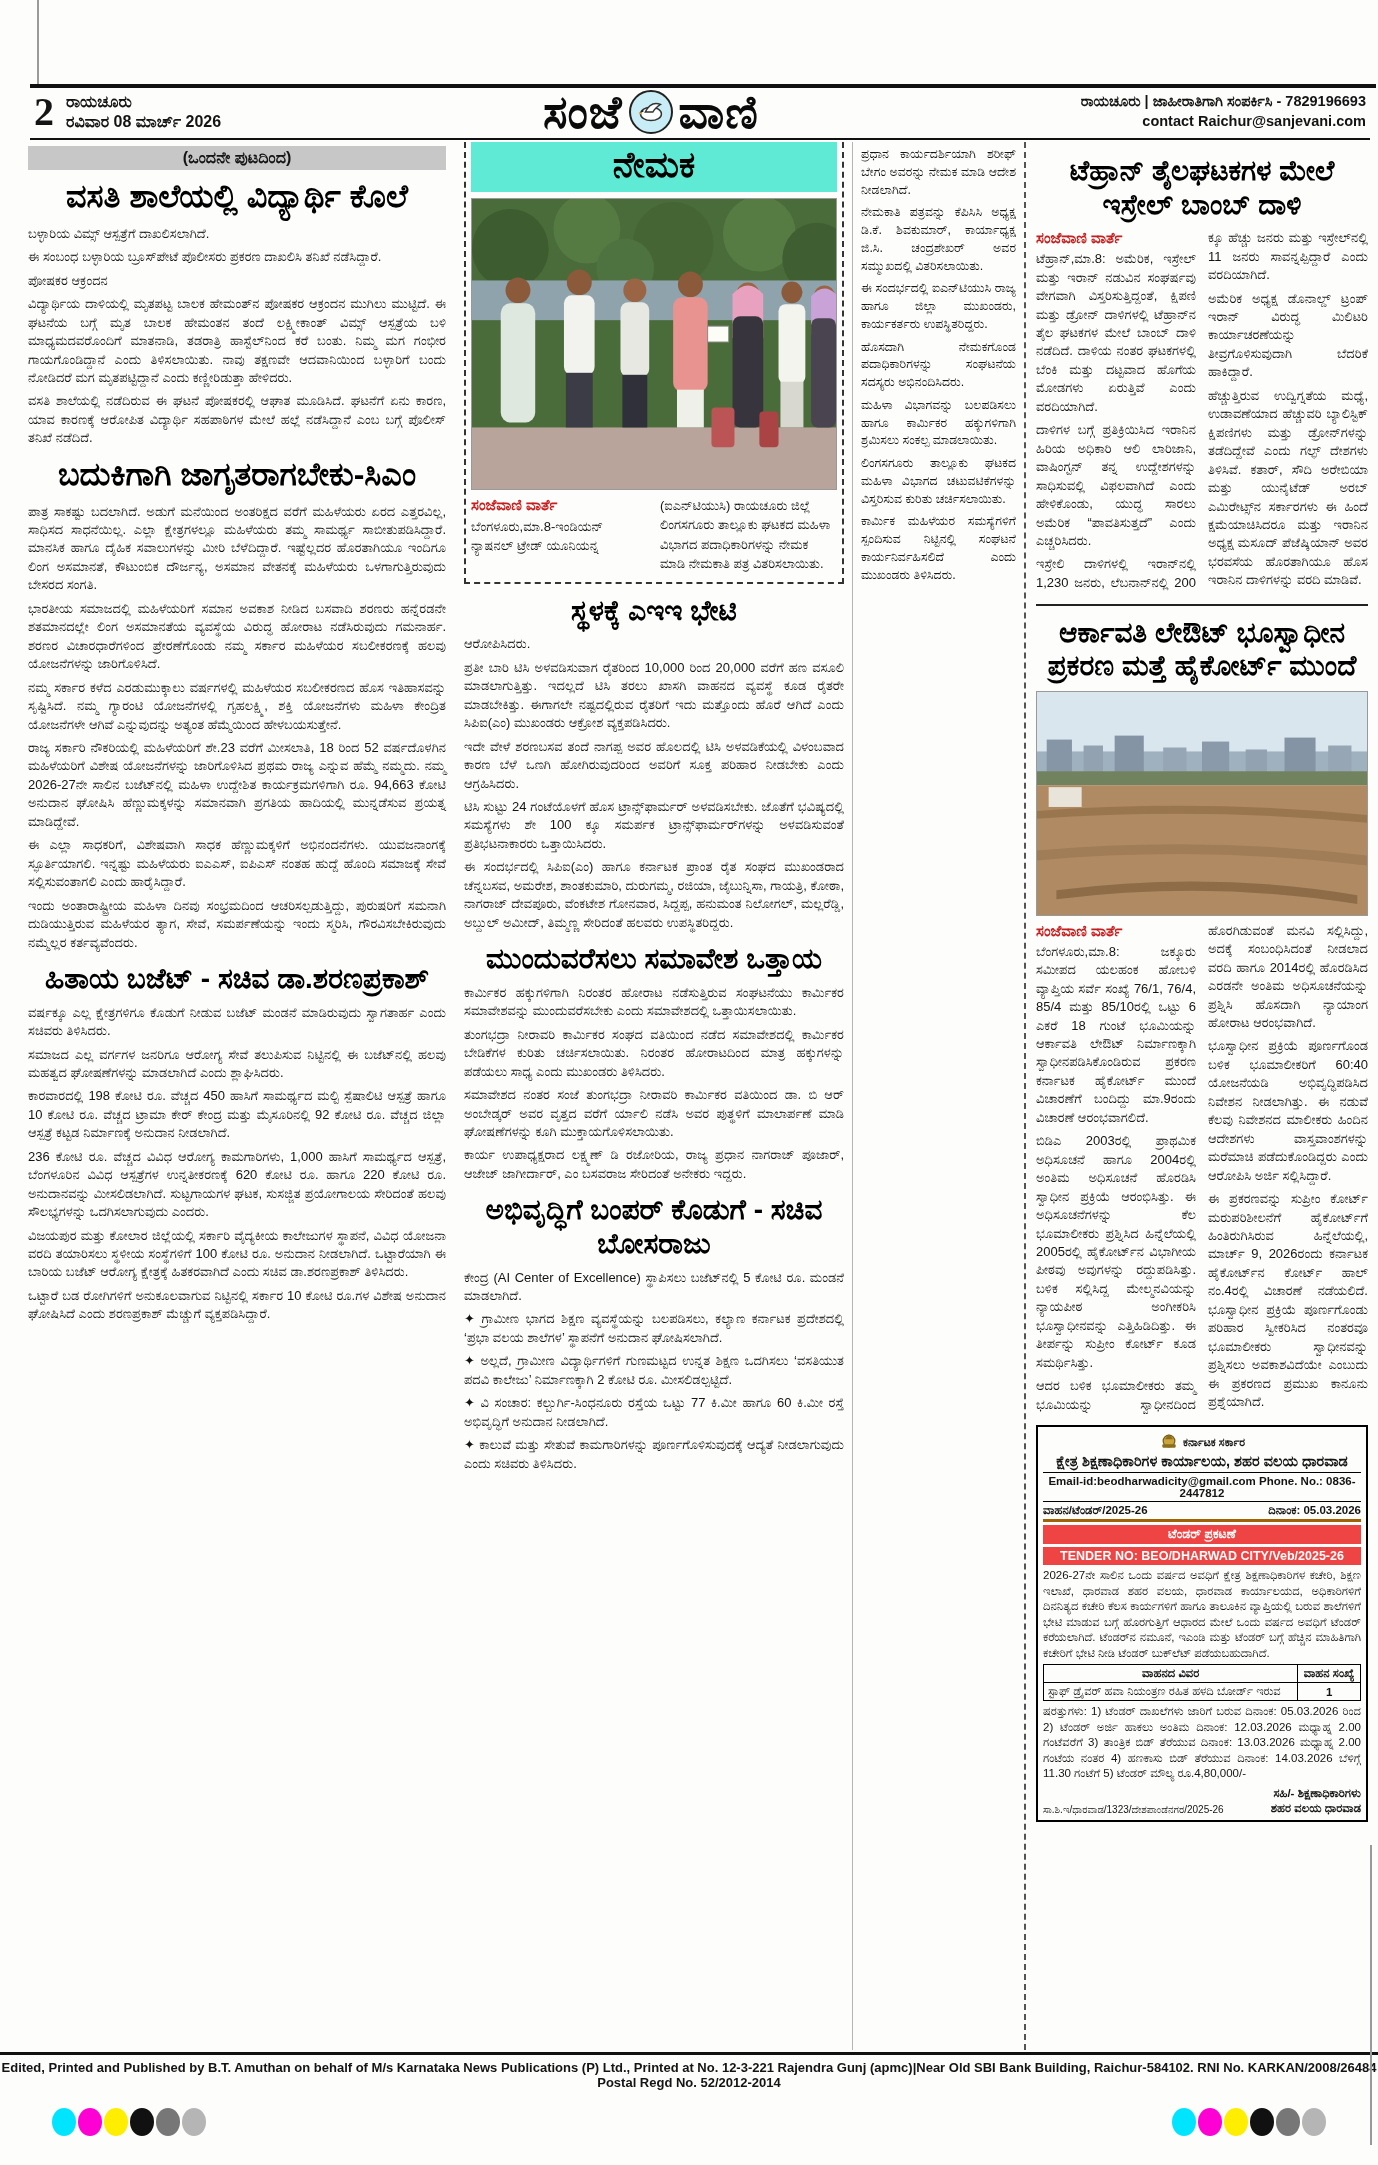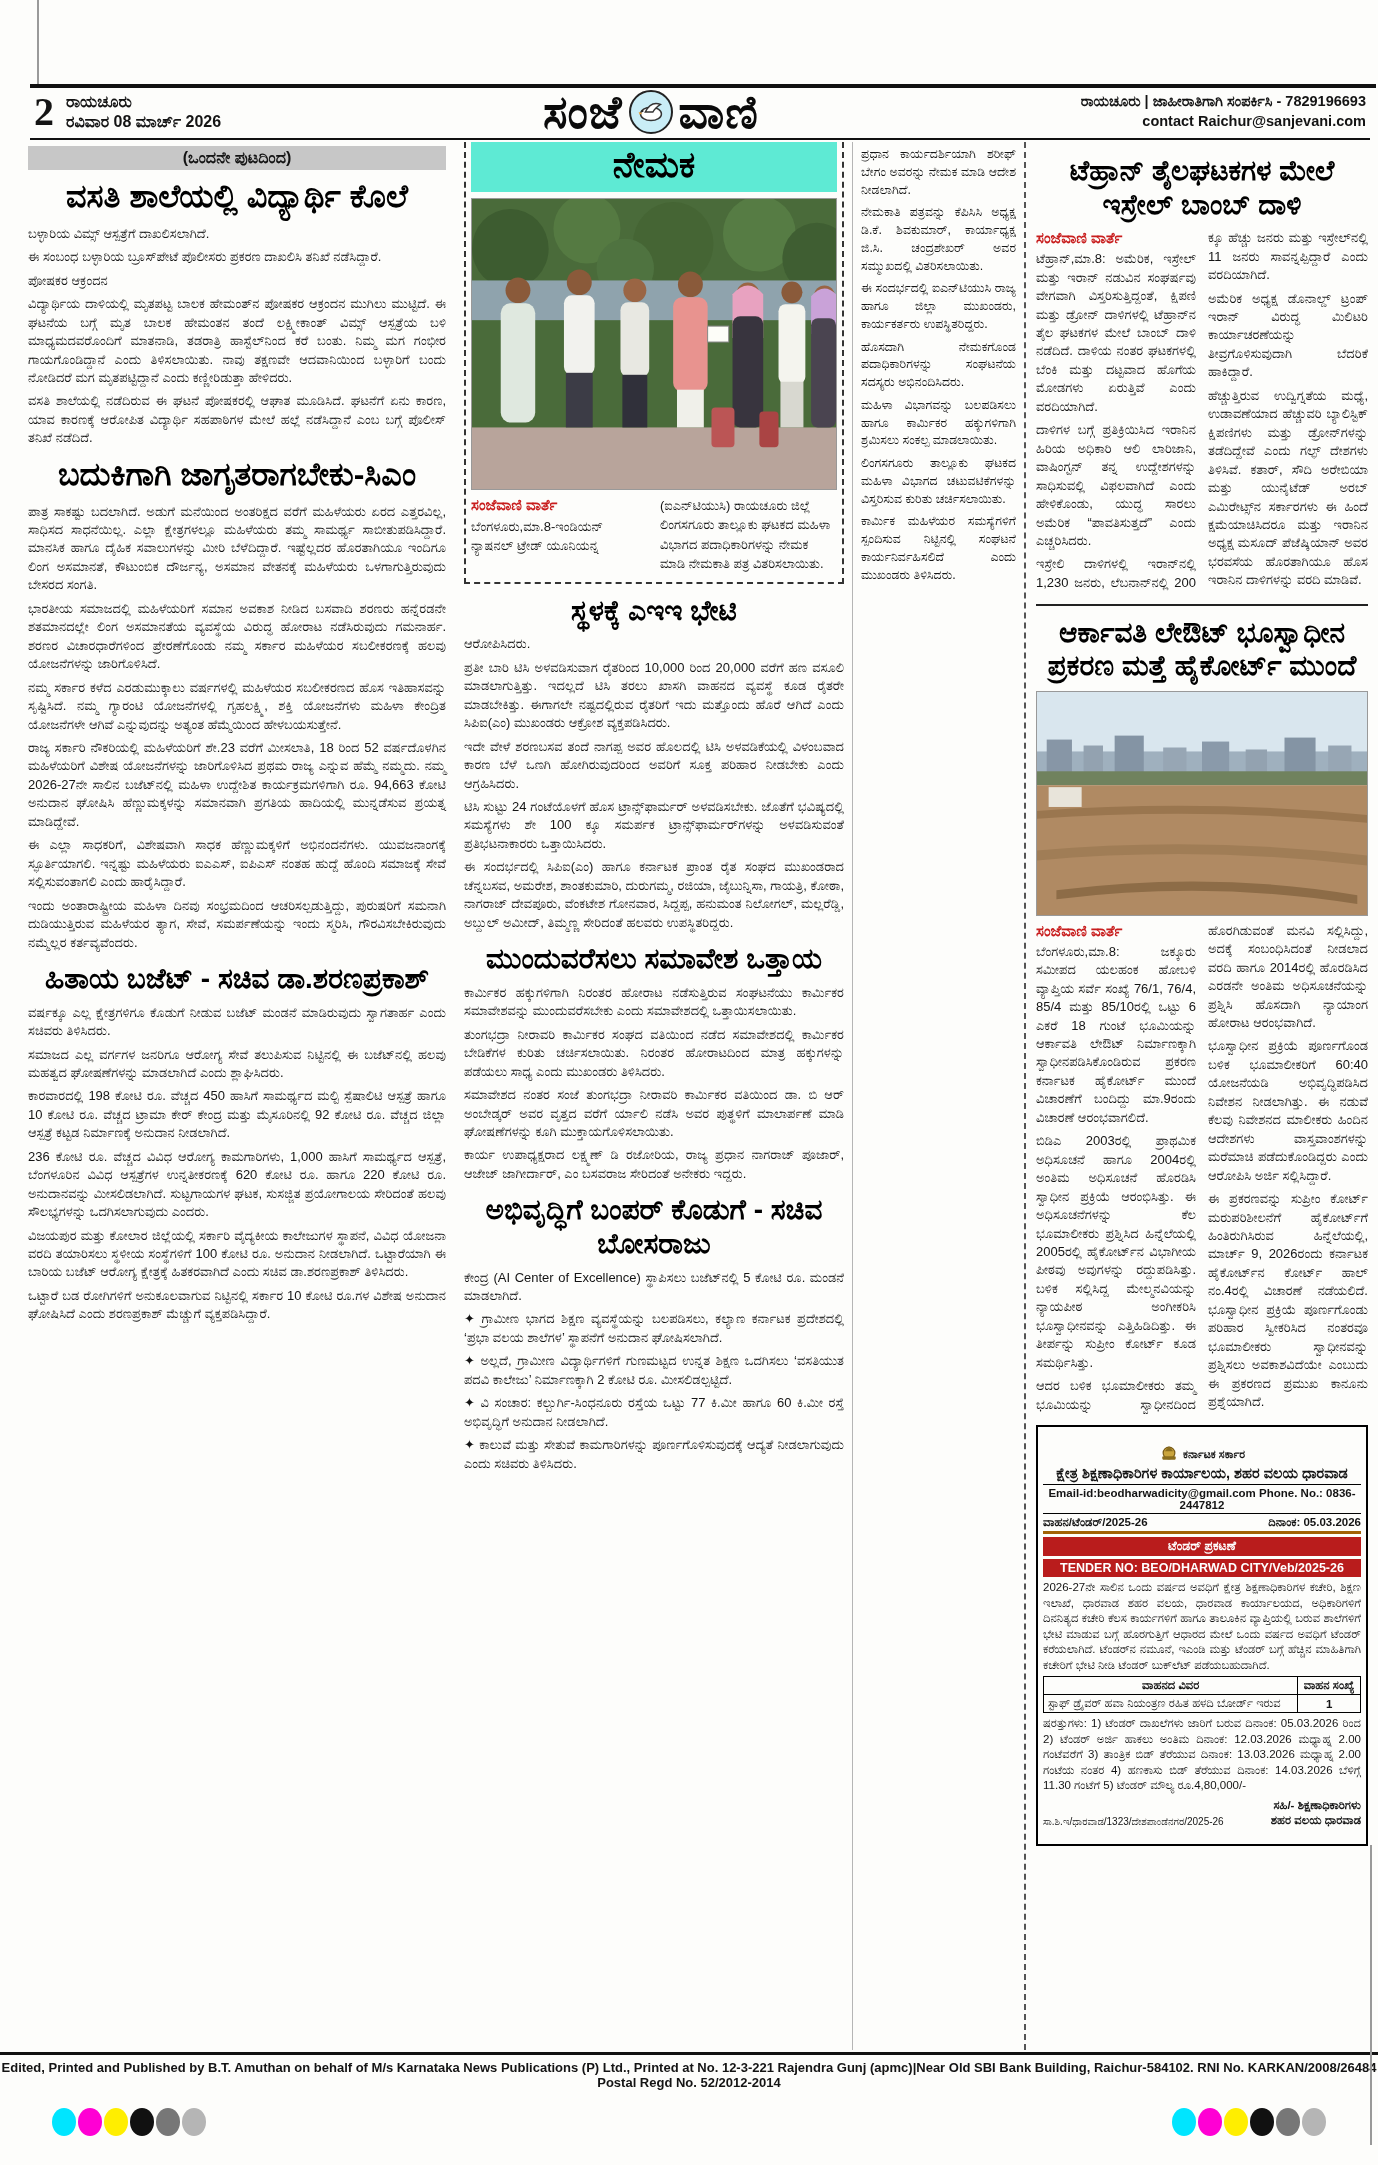--- a/index.html
+++ b/index.html
@@ -55,27 +55,27 @@
   .nemaka-head { background:#5eead4; text-align:center; font-size:36px; font-weight:bold; padding:2px 0 6px; color:#000; }
   .photo { width:100%; display:block; margin:6px 0; border:1px solid #999; }
   .photo svg { display:block; width:100%; height:100%; }
   .caption-cols { column-count:2; column-gap:12px; }
 
   .two-col { column-count:2; column-gap:12px; }
   .hr-line { border:none; border-top:2px solid #222; margin:10px 0 6px; }
 
   
   .tender {
-    border:2px solid #000; margin-top:10px; padding:16px 5px; font-size:11.5px;
+    border:2px solid #000; margin-top:10px; padding:4px 5px; font-size:11.5px;
   }
   .tender-gov { text-align:center; font-size:11px; font-weight:bold; display:flex; align-items:center; justify-content:center; gap:4px; }
   .tender-office { text-align:center; font-weight:bold; font-size:14.5px; border-bottom:1px solid #000; padding-bottom:2px; }
   .tender-email { text-align:center; font-weight:bold; font-size:11.5px; border-bottom:1px solid #000; padding:2px 0; }
   .tender-refrow { display:flex; justify-content:space-between; font-weight:bold; padding:2px 0; border-bottom:3px solid #a16207; }
-  .tender-bar { background:#b91c1c; color:#fff; text-align:center; font-weight:bold; padding:2px 0; margin:3px 0; font-size:12.5px; }
+  .tender-bar { background:#ef4444; color:#fff; text-align:center; font-weight:bold; padding:2px 0; margin:3px 0; font-size:12.5px; }
   .tender-body { text-align:justify; line-height:1.35; margin:3px 0; }
   .tender table { width:100%; border-collapse:collapse; margin:3px 0; }
   .tender th, .tender td { border:1px solid #000; padding:2px 4px; font-size:11.5px; }
   .tender th { font-weight:bold; text-align:center; }
   .tender td.num { text-align:center; font-weight:bold; }
   .tender-terms { text-align:justify; line-height:1.35; }
   .tender-sig { display:flex; justify-content:space-between; align-items:flex-end; margin-top:4px; }
   .tender-sig .ref { font-size:10px; }
   .tender-sig .sig { text-align:right; font-weight:bold; line-height:1.3; }
 

